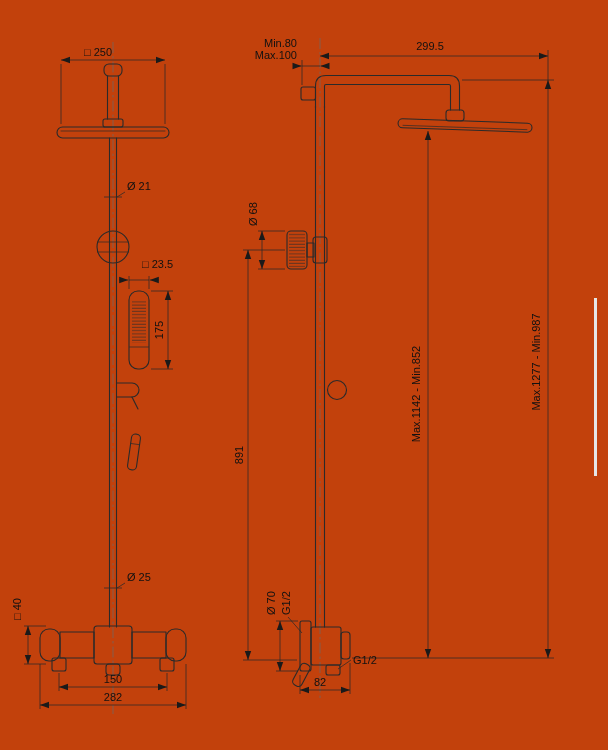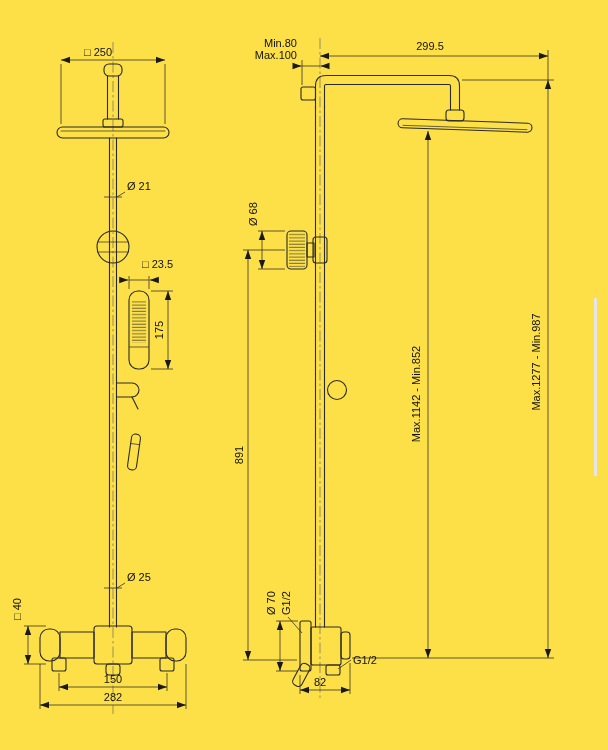--- a/index.html
+++ b/index.html
@@ -1,16 +1,16 @@
 <!DOCTYPE html>
 <html><head>
 <meta charset="utf-8">
 <style>
   html, body { margin: 0; padding: 0; background: #ffffff; }
-  .page { width: 608px; height: 750px; background: #fde047; position: relative; overflow: hidden; }
+  .page { width: 608px; height: 750px; background: #c2410c; position: relative; overflow: hidden; }
   svg { display: block; }
   .ln  { fill: none; stroke: #2a2a2a; stroke-width: 1.1; stroke-linejoin: round; stroke-linecap: round; }
   .th  { stroke-width: 0.7; }
   .dim { fill: none; stroke: #2a2a2a; stroke-width: 0.75; }
   .cl  { fill: none; stroke: #6a6a6a; stroke-width: 0.7; stroke-dasharray: 11 3 2.5 3; }
   text { font: 11px "Liberation Sans", sans-serif; fill: #111111; }
 </style>
 </head>
 <body>
 

